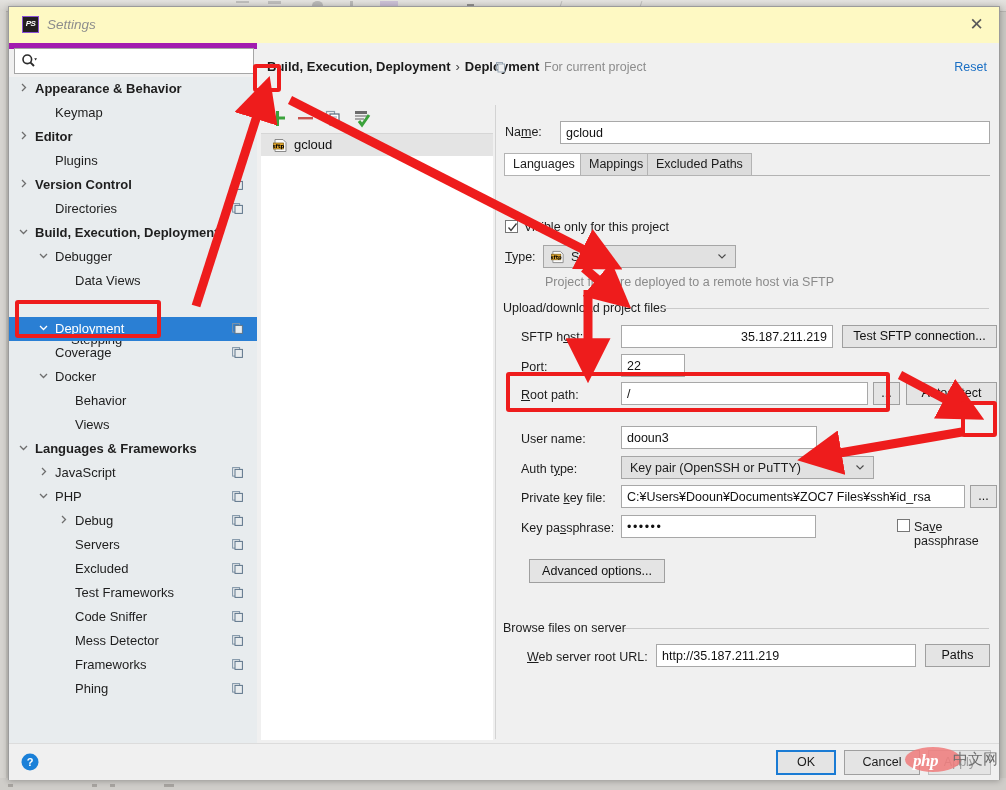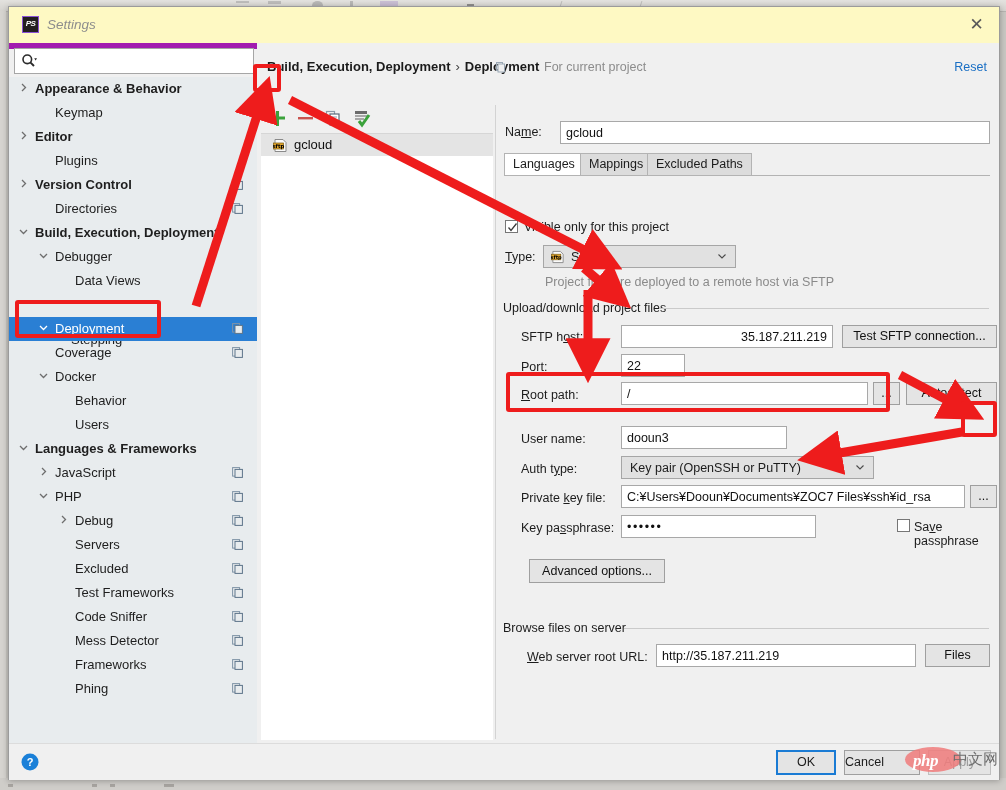--- a/index.html
+++ b/index.html
@@ -99,21 +99,21 @@
   
   .cbx{position:absolute;width:13px;height:13px;border:1px solid #767676;background:#fff;box-sizing:border-box;}
   .cbx svg{position:absolute;left:1px;top:1px;}
 
   
   #footer{position:absolute;left:0;top:736px;width:990px;height:36px;background:#f0f0f0;border-top:1px solid #dcdcdc;}
   #help-icon{position:absolute;left:12px;top:9px;width:18px;height:18px;}
   #ok-btn{position:absolute;left:767px;top:6px;width:60px;height:25px;background:#e4e4e4;
       border:2px solid #1a7bd4;box-sizing:border-box;font-size:12.5px;text-align:center;line-height:21px;}
   #cancel-btn{position:absolute;left:835px;top:6px;width:76px;height:25px;background:#e4e4e4;
-      border:1px solid #9f9f9f;box-sizing:border-box;font-size:12.5px;text-align:left;line-height:23px;}
+      border:1px solid #9f9f9f;box-sizing:border-box;font-size:12.5px;text-align:center;line-height:23px;}
   #apply-btn{position:absolute;left:919px;top:6px;width:63px;height:25px;background:#e4e4e4;
       border:1px solid #c0c0c0;box-sizing:border-box;font-size:12.5px;text-align:center;line-height:23px;color:#9a9a9a;}
 
   
   .anno{position:absolute;pointer-events:none;}
   .redbox{position:absolute;border:4px solid #ee1c1c;box-sizing:border-box;border-radius:3px;}
 
   
   #watermark{position:absolute;left:905px;top:742px;width:96px;height:34px;pointer-events:none;}
   #wm-ellipse{position:absolute;left:0;top:5px;width:56px;height:25px;background:#f07b7b;border-radius:50%;opacity:.85;}
@@ -239,21 +239,21 @@
         <div class="trow">
           <span class="tw" style="left:28px;"><svg width="9" height="9" viewBox="0 0 9 9">
               <polyline points="1,3 4.5,6.5 8,3" fill="none" stroke="currentColor" stroke-width="1.3"></polyline>
             </svg></span>
           <span class="tlabel" style="left:46px;">Docker</span>
         </div>
         <div class="trow">
           <span class="tlabel" style="left:66px;">Behavior</span>
         </div>
         <div class="trow">
-          <span class="tlabel" style="left:66px;">Users</span>
+          <span class="tlabel" style="left:66px;">Views</span>
         </div>
         <div class="trow">
           <span class="tw" style="left:8px;"><svg width="9" height="9" viewBox="0 0 9 9">
               <polyline points="1,3 4.5,6.5 8,3" fill="none" stroke="currentColor" stroke-width="1.3"></polyline>
             </svg></span>
           <span class="tlabel" style="left:26px;font-weight:bold;">Languages &amp; Frameworks</span>
         </div>
         <div class="trow">
           <span class="tw" style="left:28px;"><svg width="9" height="9" viewBox="0 0 9 9">
               <polyline points="3,1 6.5,4.5 3,8" fill="none" stroke="currentColor" stroke-width="1.3"></polyline>
@@ -439,21 +439,21 @@
 
         <div class="lbl" style="left:22px;top:285px;"><span class="u">P</span>ort:</div>
         <input class="tf" style="left: 122px; top: 279px; width: 64px;" type="text" value="22">
 
         <div class="lbl" style="left:22px;top:313px;"><span class="u">R</span>oot path:</div>
         <input class="tf" style="left: 122px; top: 307px; width: 247px;" type="text" value="/">
         <div class="btn" style="left:374px;top:307px;width:27px;">...</div>
         <div class="btn" style="left:407px;top:307px;width:91px;">Autodetect</div>
 
         <div class="lbl" style="left:22px;top:357px;">User name:</div>
-        <input class="tf" style="left: 122px; top: 351px; width: 166px;" type="text" value="dooun3">
+        <input class="tf" style="left: 122px; top: 351px; width: 196px;" type="text" value="dooun3">
 
         <div class="lbl" style="left:22px;top:387px;">Auth t<span class="u">y</span>pe:</div>
         <div class="combo" style="left:122px;top:381px;width:253px;">
           <span class="ctext">Key pair (OpenSSH or PuTTY)</span>
           <svg class="caret" viewBox="0 0 8 5">
             <polyline points="0.5,0.5 4,4 7.5,0.5" fill="none" stroke="#4b4b4b" stroke-width="1.1"></polyline>
           </svg>
         </div>
 
         <div class="lbl" style="left:22px;top:416px;">Private <span class="u">k</span>ey file:</div>
@@ -465,21 +465,21 @@
         <div class="cbx" style="left:398px;top:444px;"></div>
         <div class="lbl" style="left:415px;top:445px;">Sa<span class="u">v</span>e passphrase</div>
 
         <div class="btn" style="left:30px;top:484px;width:136px;height:24px;line-height:22px;">Advanced options...</div>
 
         <div class="grouplbl" style="left:4px;top:546px;">Browse files on server</div>
         <div class="groupline" style="left:125px;top:553px;width:365px;"></div>
 
         <div class="lbl" style="left:28px;top:575px;"><span class="u">W</span>eb server root URL:</div>
         <input class="tf" style="left: 157px; top: 569px; width: 260px;" type="text" value="http://35.187.211.219">
-        <div class="btn" style="left:426px;top:569px;width:65px;">Files</div>
+        <div class="btn" style="left:426px;top:569px;width:65px;">Paths</div>
       </div>
     </div>
   </div>
 
   <div id="footer">
     <svg id="help-icon" viewBox="0 0 18 18">
       <circle cx="9" cy="9" r="8.5" fill="#1a80d8"></circle>
       <text x="9" y="13" font-size="11" font-family="Liberation Sans, sans-serif" font-weight="bold" fill="#fff" text-anchor="middle">?</text>
     </svg>
     <div id="ok-btn">OK</div>

